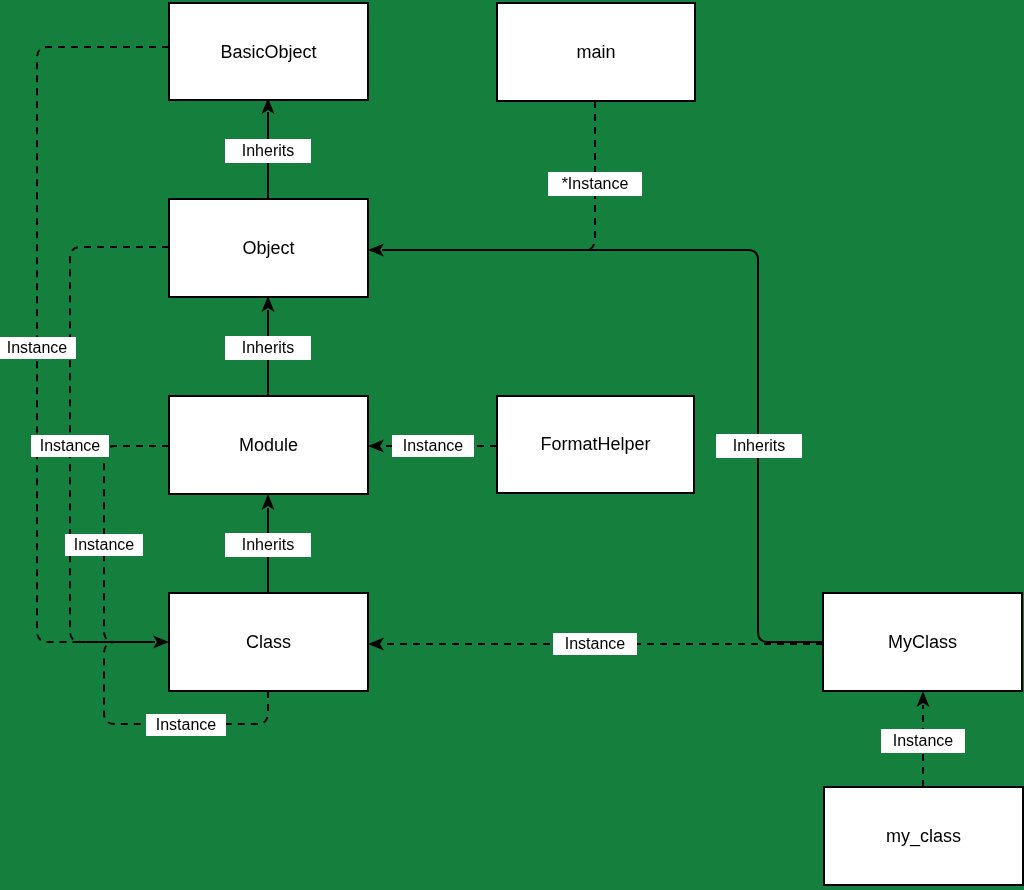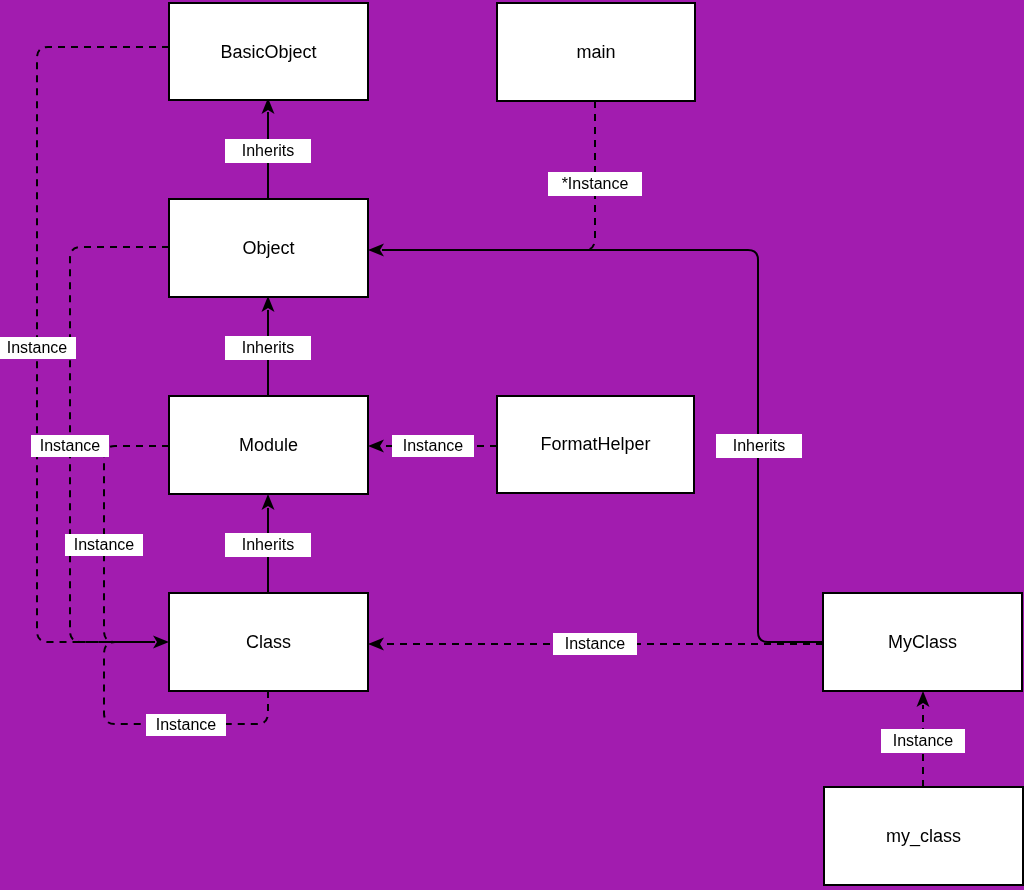--- a/index.html
+++ b/index.html
@@ -1,21 +1,21 @@
 <!DOCTYPE html>
 <html><head>
 <meta charset="utf-8">
 <style>
   html,body{margin:0;padding:0;background:#ffffff;}
   body{
     width:1024px;height:890px;
     font-family:"Liberation Sans","DejaVu Sans",sans-serif;
     overflow:hidden;
   }
-  #diagram-root{position:relative;width:1024px;height:890px;background:#a21caf;}
+  #diagram-root{position:relative;width:1024px;height:890px;background:#15803d;}
   svg#diagram-canvas{position:absolute;left:0;top:0;width:1024px;height:890px;display:block;}
   .node-rect{fill:#ffffff;stroke:#000000;stroke-width:2;}
   .edge-solid{fill:none;stroke:#000000;stroke-width:2;}
   .edge-dashed{fill:none;stroke:#000000;stroke-width:2;stroke-dasharray:7 6;}
   .arrowhead{fill:#000000;stroke:none;}
   .node-label{
     font-family:"Liberation Sans","DejaVu Sans",sans-serif;
     font-size:18px;fill:#000000;text-anchor:middle;dominant-baseline:middle;
   }
   .edge-label{

